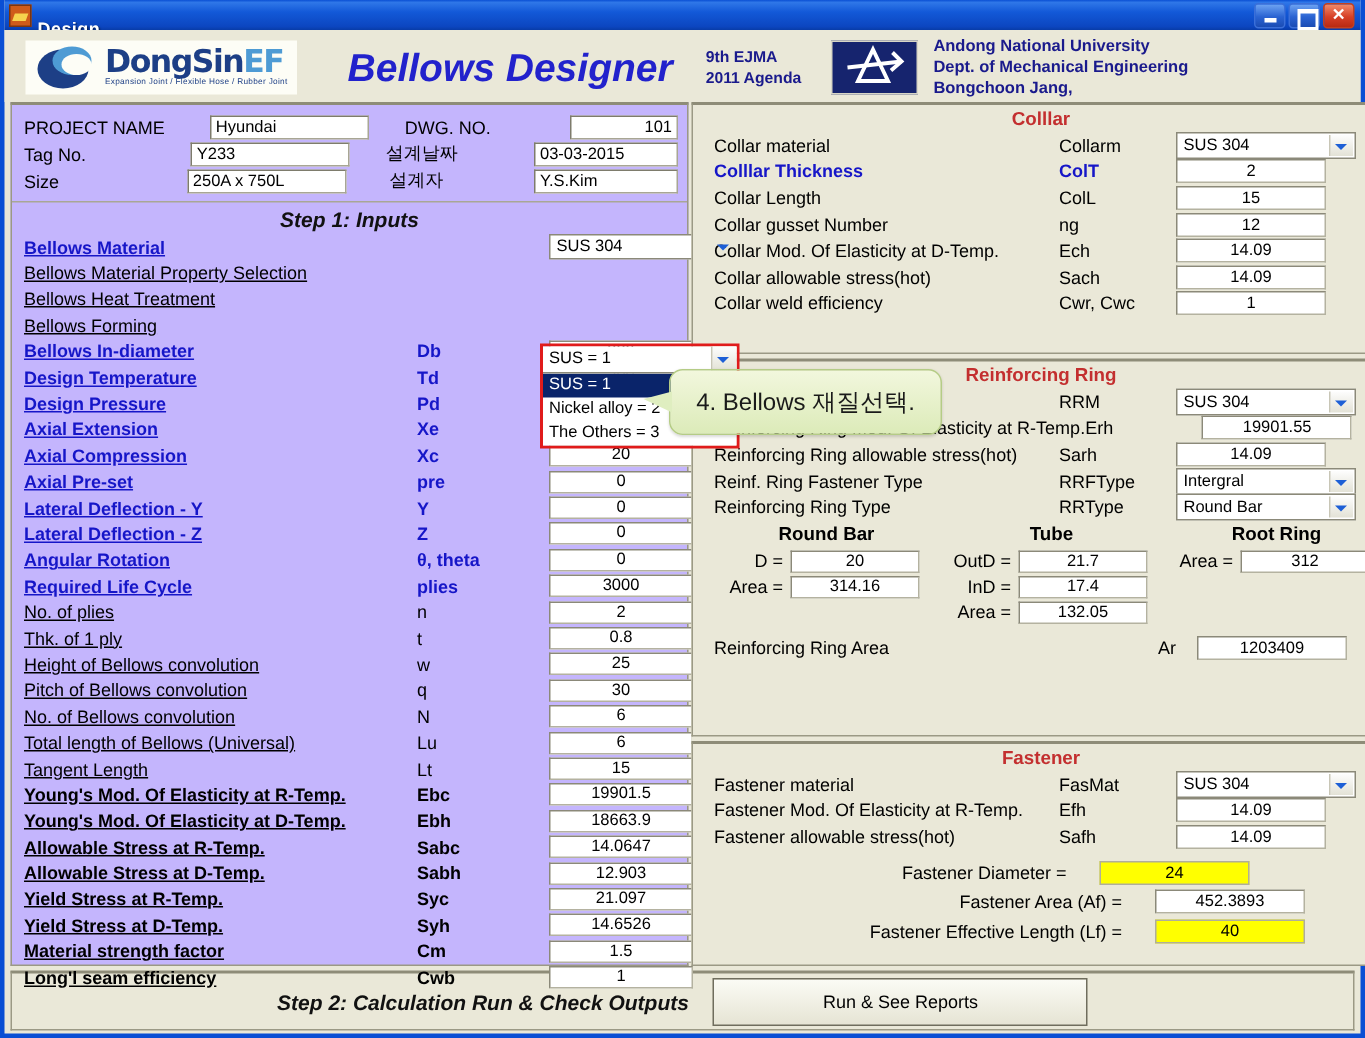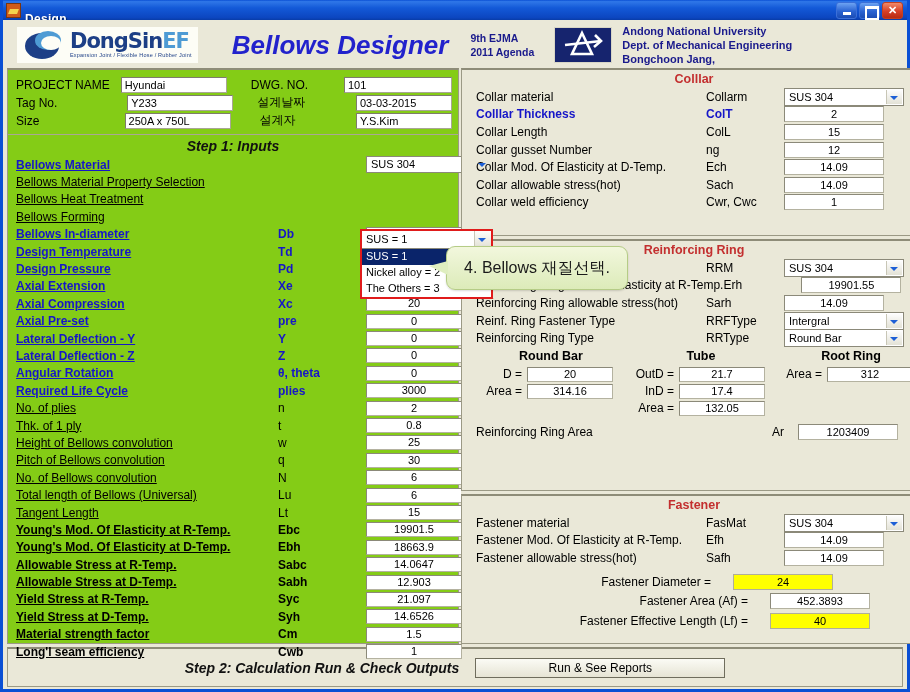--- a/index.html
+++ b/index.html
@@ -107,21 +107,21 @@
   }
   .anu-text { margin-left:10px; color:#1a1a8c; font-size:11px; font-weight:bold; line-height:1.3; white-space:nowrap;}
 
   
   .body { flex: 1 1 auto; display:flex; position:relative; min-height:0;}
   .left-pane {
     width: 452px; flex:0 0 452px;
     border:1px solid #9b9985;
     border-top:2px solid #8e8c78;
     margin: 0 0 0 4px;
-    background:#84cc16;
+    background:#c4b5fd;
     position:relative;
     padding: 3px 0 0 0;
   }
   .right-pane {
     flex:1 1 auto; margin-left:2px; margin-right:4px;
     background:#eae8d8;
     position:relative;
     display:flex; flex-direction:column;
   }
 
@@ -255,21 +255,21 @@
 
   
   .bottom {
     flex:0 0 40px; margin:3px 4px 2px 4px;
     border:1px solid #9b9985; border-top:2px solid #8e8c78;
     background:#eae8d8;
     display:flex; align-items:center; justify-content:center; gap:16px;
   }
   .step2 { font-style:italic; font-weight:bold; font-size:14px; color:#111; }
   .runbtn {
-    width:250px; height:20px;
+    width:250px; height:32px;
     background: linear-gradient(to bottom,#fbfbf5,#e6e4d4);
     border:1px solid #6f6d5d;
     font-size:12px; color:#000;
     display:flex; align-items:center; justify-content:center;
     cursor:pointer;
   }
 </style>
 </head>
 <body>
 
@@ -324,21 +324,21 @@
 
   <div class="body">
 
     <div class="left-pane">
 
       <div class="proj">
         <div class="proj-row">
           <span class="proj-lbl">PROJECT NAME</span>
           <input class="tf" style="width: 106px;" value="Hyundai">
           <span class="proj-lbl2" style="margin-left:24px">DWG. NO.</span>
-          <input class="tf" style="width: 108px;" value="101">
+          <input class="tf" style="width: 72px; text-align: right;" value="101">
         </div>
         <div class="proj-row">
           <span class="proj-lbl">Tag No.</span>
           <input class="tf" style="width: 106px;" value="Y233">
           <span class="proj-lbl2" style="margin-left:24px">설계날짜</span>
           <input class="tf" style="width: 96px;" value="03-03-2015">
         </div>
         <div class="proj-row">
           <span class="proj-lbl">Size</span>
           <input class="tf" style="width: 106px;" value="250A x 750L">

